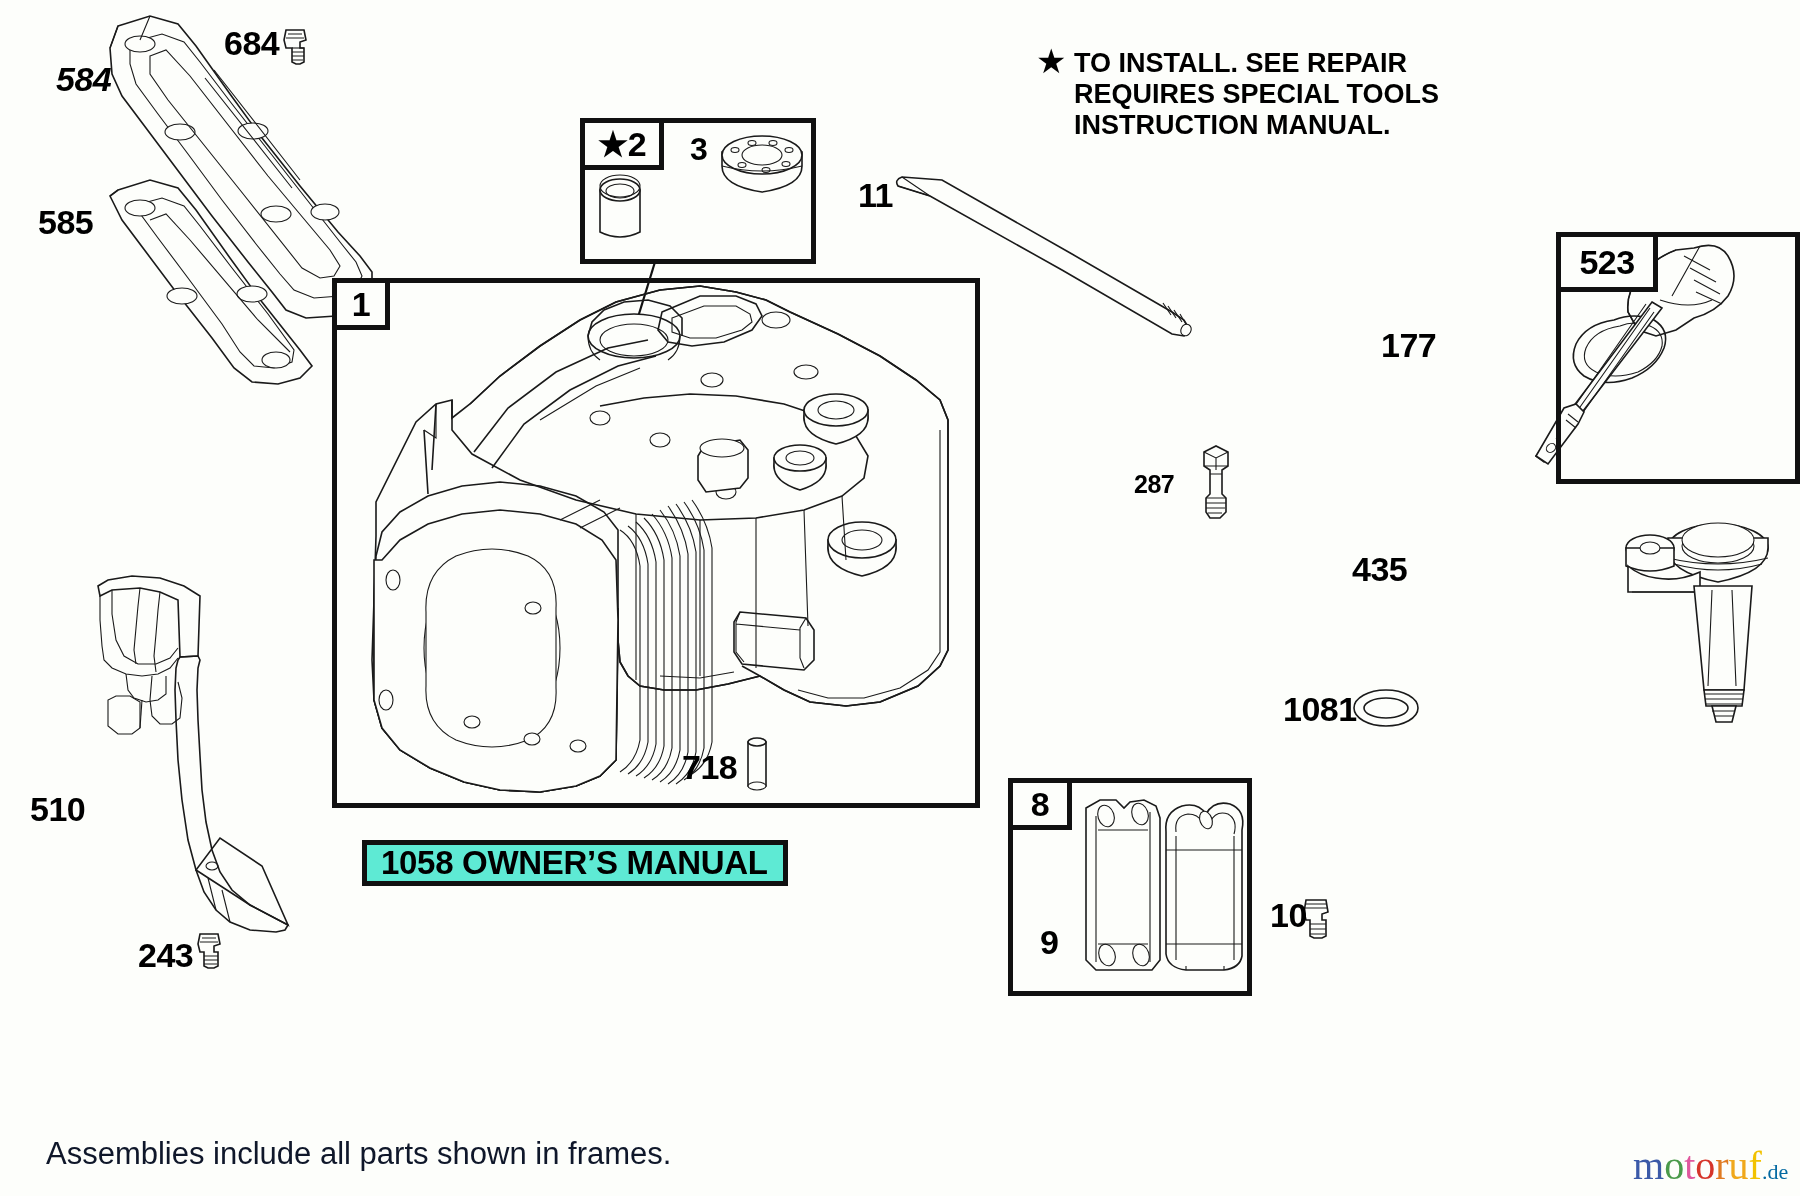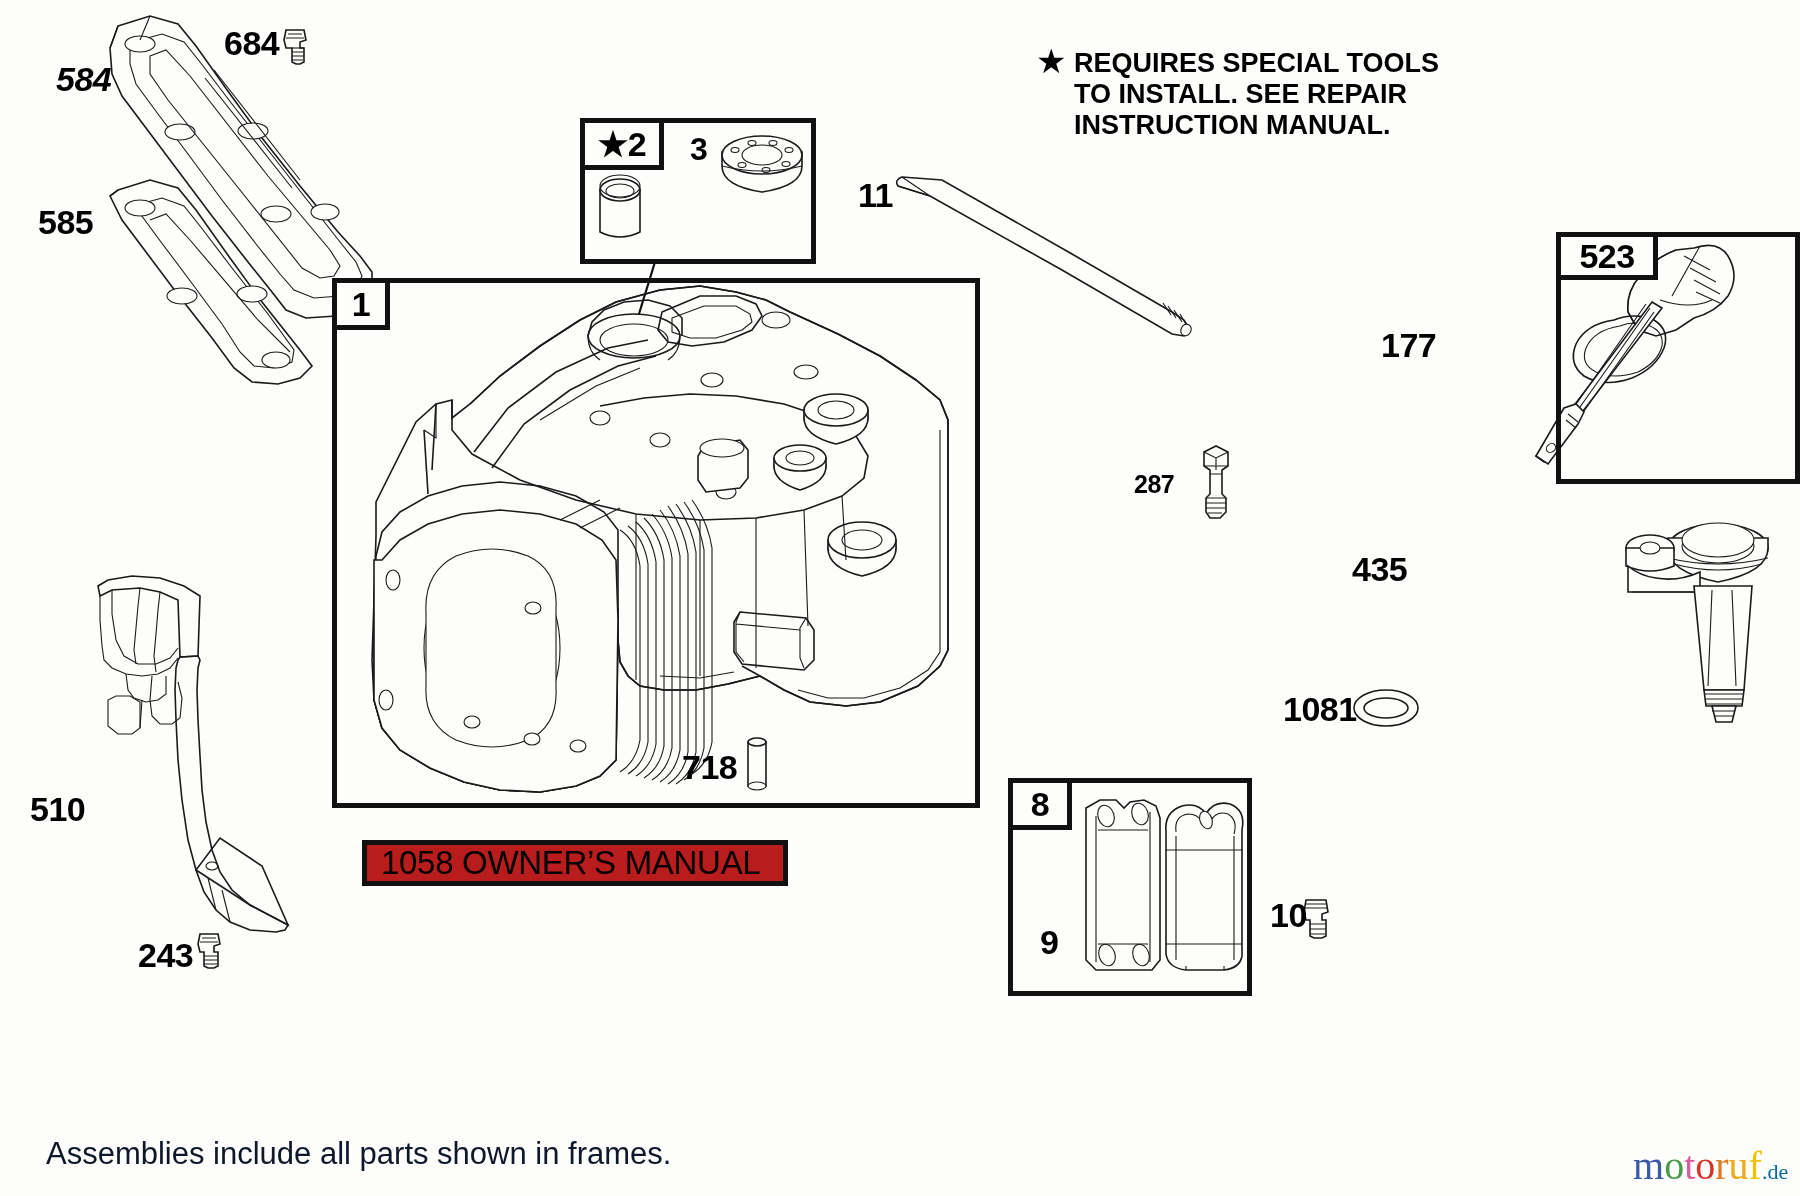--- a/index.html
+++ b/index.html
@@ -55,27 +55,27 @@
   }
   .starglyph {
     position: absolute;
     font-size: 34px;
     line-height: 1;
     color: #000;
   }
   .manualbox {
     position: absolute;
     border: 5px solid #111111;
-    background: #b91c1c;
+    background: #5eead4;
     box-sizing: border-box;
     display: flex;
     align-items: center;
     padding: 0 14px;
     font-family: "Liberation Sans", sans-serif;
-    font-weight: normal;
+    font-weight: bold;
     font-size: 33px;
     letter-spacing: -0.3px;
     color: #000;
   }
   .footnote {
     position: absolute;
     font-family: "Liberation Sans", sans-serif;
     font-size: 31px;
     color: #0f172a;
     white-space: nowrap;
@@ -366,31 +366,31 @@
     </g>
   </svg>
 
   <div class="frame" style="left:580px; top:118px; width:236px; height:146px;"></div>
   <div class="tab" style="left:580px; top:118px; width:84px; height:52px;">★2</div>
 
   <div class="frame" style="left:332px; top:278px; width:648px; height:530px;"></div>
   <div class="tab" style="left:332px; top:278px; width:58px; height:52px;">1</div>
 
   <div class="frame" style="left:1556px; top:232px; width:244px; height:252px;"></div>
-  <div class="tab" style="left:1556px; top:232px; width:102px; height:48px;">523</div>
+  <div class="tab" style="left:1556px; top:232px; width:102px; height:60px;">523</div>
 
   <div class="frame" style="left:1008px; top:778px; width:244px; height:218px;"></div>
   <div class="tab" style="left:1008px; top:778px; width:64px; height:52px;">8</div>
 
   <div class="manualbox" style="left:362px; top:840px; width:426px; height:46px;">1058 OWNER’S MANUAL</div>
 
   <div class="starglyph" style="left:1036px; top:44px;">★</div>
   <div class="noteblk" style="left:1074px; top:48px;">
+    <div>TO INSTALL.  SEE REPAIR</div>
     <div>REQUIRES SPECIAL TOOLS</div>
-    <div>TO INSTALL.  SEE REPAIR</div>
     <div>INSTRUCTION MANUAL.</div>
   </div>
 
   <div class="lbl" style="left:56px;  top:62px;  font-size:34px;font-style:italic;">584</div>
   <div class="lbl" style="left:224px; top:26px;  font-size:34px;">684</div>
   <div class="lbl" style="left:38px;  top:205px; font-size:34px;">585</div>
   <div class="lbl" style="left:690px; top:133px; font-size:32px;">3</div>
   <div class="lbl" style="left:858px; top:178px; font-size:34px;">11</div>
   <div class="lbl" style="left:1381px;top:328px; font-size:34px;">177</div>
   <div class="lbl" style="left:1134px;top:472px; font-size:25px;">287</div>

